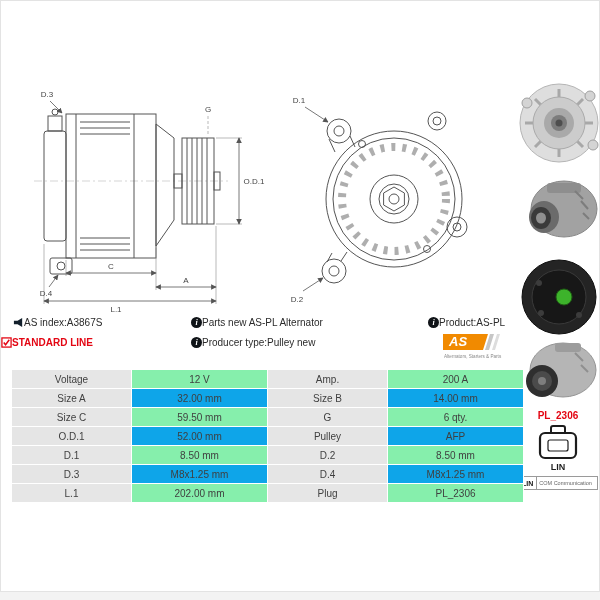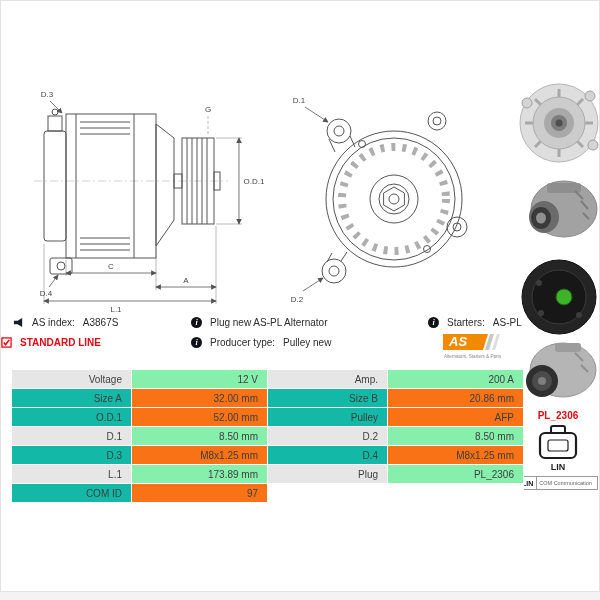--- a/index.html
+++ b/index.html
@@ -4,30 +4,30 @@
 <style>
   *{margin:0;padding:0;box-sizing:border-box}
   html,body{background:#f3f3f3}
   body{font-family:"Liberation Sans",sans-serif}
   .page{position:relative;width:600px;height:592px;margin:0 auto;background:#fff;border:1px solid #e3e3e3;overflow:hidden}
   .abs{position:absolute}
   .drawing{position:absolute}
   .photo{position:absolute;left:516px;display:block}
   svg{display:block}
   svg text{font-family:"Liberation Sans",sans-serif}
-  .info-item{position:absolute;display:flex;align-items:center;gap:8px;font-size:10px;color:#2b2b2b;white-space:nowrap}
+  .info-item{position:absolute;display:flex;align-items:center;gap:0;font-size:10px;color:#2b2b2b;white-space:nowrap}
   .info-item b{font-weight:normal}
   .info-icon{display:inline-flex;align-items:center;justify-content:center;width:11px;height:11px;border-radius:50%;background:#101418;color:#fff;font-size:8px;font-weight:bold;font-style:italic;font-family:"Liberation Serif",serif;flex:none}
   .red-text{color:#e30613;font-weight:bold}
   .spec-table{position:absolute;left:10px;top:368px;border-collapse:collapse;table-layout:fixed;width:512px;font-size:10px;color:#3f3f3f;border:1px solid #ececec}
-  .spec-table td{height:19px;padding:0 9px;text-align:right;border:1px solid #fff;overflow:hidden;white-space:nowrap}
+  .spec-table td{height:19px;padding:0 9px;text-align:center;border:1px solid #fff;overflow:hidden;white-space:nowrap}
   tr.ra td.lab{background:#e6e6e6}
   tr.ra td.val{background:#86efac}
-  tr.rb td.lab{background:#14b8a6}
-  tr.rb td.val{background:#f97316}
+  tr.rb td.lab{background:#e5e5e5}
+  tr.rb td.val{background:#0ea5e9}
   td.blank{background:#fff;border-color:#fff}
   .plug-code{position:absolute;left:514px;top:409px;width:86px;text-align:center;font-size:10px;font-weight:bold;color:#e30613}
   .lin-label{position:absolute;left:514px;top:461px;width:86px;text-align:center;font-size:9px;font-weight:bold;color:#1d1d1d}
   .lin-com{position:absolute;left:517px;top:475px;width:80px;height:14px;border:1px solid #9a9a9a;display:flex;align-items:stretch;background:#fff}
   .lin-com .lc-l{flex:none;display:flex;align-items:center;padding:0 3px;font-size:7px;font-weight:bold;color:#111;border-right:1px solid #9a9a9a}
   .lin-com .lc-r{flex:1;display:flex;align-items:center;padding:0 2px;font-size:5.5px;color:#666;white-space:nowrap;overflow:hidden}
 </style>
 </head>
 <body>
 
@@ -206,26 +206,26 @@
   <div class="info-item" style="left:12px;top:316px">
     <svg width="11" height="11" viewBox="0 0 12 12">
       <path d="M1 4 L5 4 L10 1 L10 11 L5 8 L1 8 Z" fill="#13202c"></path>
     </svg>
     <span>AS index:</span>
     <b>A3867S</b>
   </div>
 
   <div class="info-item" style="left:190px;top:316px">
     <span class="info-icon">i</span>
-    <span>Plug new AS-PL Alternator</span>
+    <span>Parts new AS-PL Alternator</span>
   </div>
 
   <div class="info-item" style="left:427px;top:316px">
     <span class="info-icon">i</span>
-    <span>Starters:</span>
+    <span>Product:</span>
     <b>AS-PL</b>
   </div>
 
   <div class="info-item red-text" style="left:0;top:336px">
     <svg width="11" height="11" viewBox="0 0 12 12">
       <rect x="1" y="1" width="10" height="10" fill="none" stroke="#e30613" stroke-width="1.4"></rect>
       <path d="M3 6 L5 8.5 L9 3" fill="none" stroke="#e30613" stroke-width="1.6"></path>
     </svg>
     <span>STANDARD LINE</span>
   </div>
@@ -255,21 +255,27 @@
       <tr class="ra">
         <td class="lab">Voltage</td>
         <td class="val">12 V</td>
         <td class="lab">Amp.</td>
         <td class="val">200 A</td>
       </tr>
       <tr class="rb">
         <td class="lab">Size A</td>
         <td class="val">32.00 mm</td>
         <td class="lab">Size B</td>
-        <td class="val">20.86 mm</td>
+        <td class="val">14.00 mm</td>
+      </tr>
+      <tr class="ra">
+        <td class="lab">Size C</td>
+        <td class="val">59.50 mm</td>
+        <td class="lab">G</td>
+        <td class="val">6 qty.</td>
       </tr>
       <tr class="rb">
         <td class="lab">O.D.1</td>
         <td class="val">52.00 mm</td>
         <td class="lab">Pulley</td>
         <td class="val">AFP</td>
       </tr>
       <tr class="ra">
         <td class="lab">D.1</td>
         <td class="val">8.50 mm</td>
@@ -277,25 +283,20 @@
         <td class="val">8.50 mm</td>
       </tr>
       <tr class="rb">
         <td class="lab">D.3</td>
         <td class="val">M8x1.25 mm</td>
         <td class="lab">D.4</td>
         <td class="val">M8x1.25 mm</td>
       </tr>
       <tr class="ra">
         <td class="lab">L.1</td>
-        <td class="val">173.89 mm</td>
+        <td class="val">202.00 mm</td>
         <td class="lab">Plug</td>
         <td class="val">PL_2306</td>
       </tr>
-      <tr class="rb">
-        <td class="lab">COM ID</td>
-        <td class="val">97</td>
-        <td class="blank" colspan="2"></td>
-      </tr>
     </tbody>
   </table>
 
 </div>
 
 </body></html>

